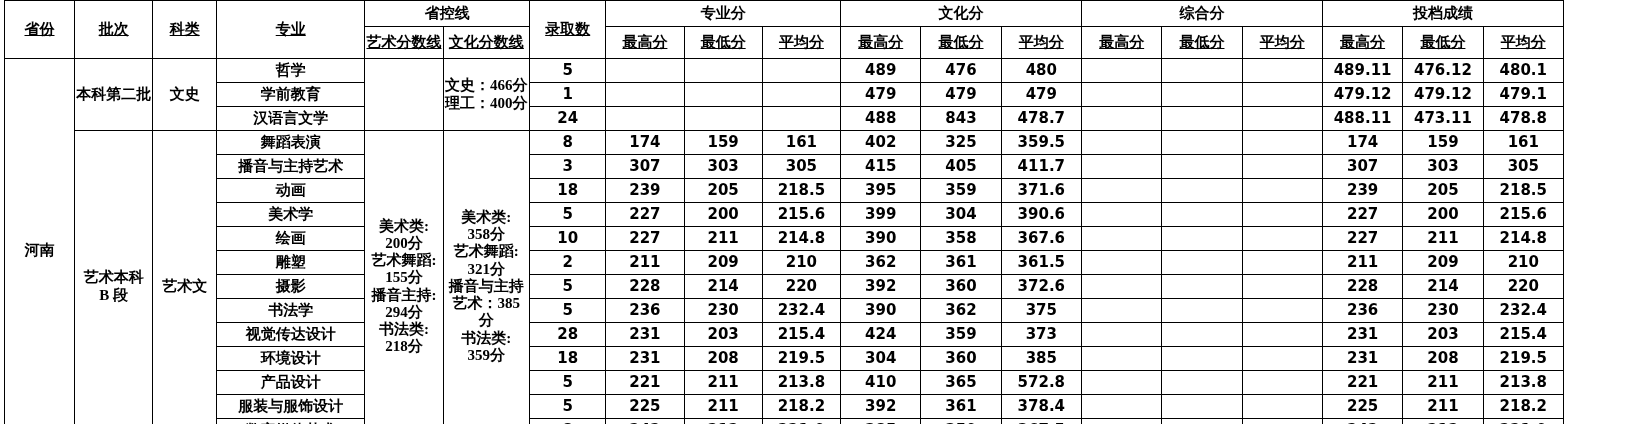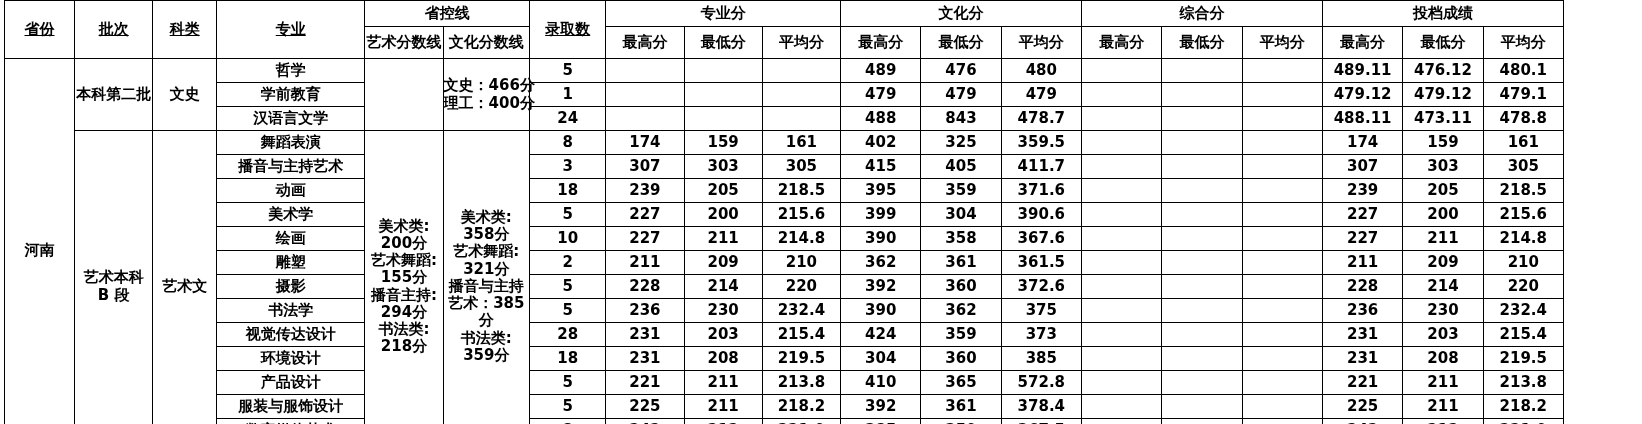--- a/index.html
+++ b/index.html
@@ -34,20 +34,21 @@
     line-height: 1.15;
     background: #ffffff;
   }
   .hdr-group {
     height: 26px;
     font-size: 15px;
   }
   .hdr-sub {
     height: 32px;
     font-size: 15px;
+    text-decoration: underline;
   }
   .hdr-tall {
     font-size: 15px;
     text-decoration: underline;
   }
   td.data {
     height: 23px;
     font-size: 15px;
     font-weight: bold;
   }
@@ -57,20 +58,21 @@
   }
   .lineblock {
     font-size: 14px;
     font-weight: bold;
     line-height: 1.35;
     padding: 2px 3px;
   }
   .lineblock .ln {
     display: block;
     white-space: nowrap;
+    font-family: Liberation Serif, serif;
   }
   .two-line {
     line-height: 1.3;
   }
 </style>
 </head>
 <body>
 
 <div id="sheet">
   <table class="grid">

